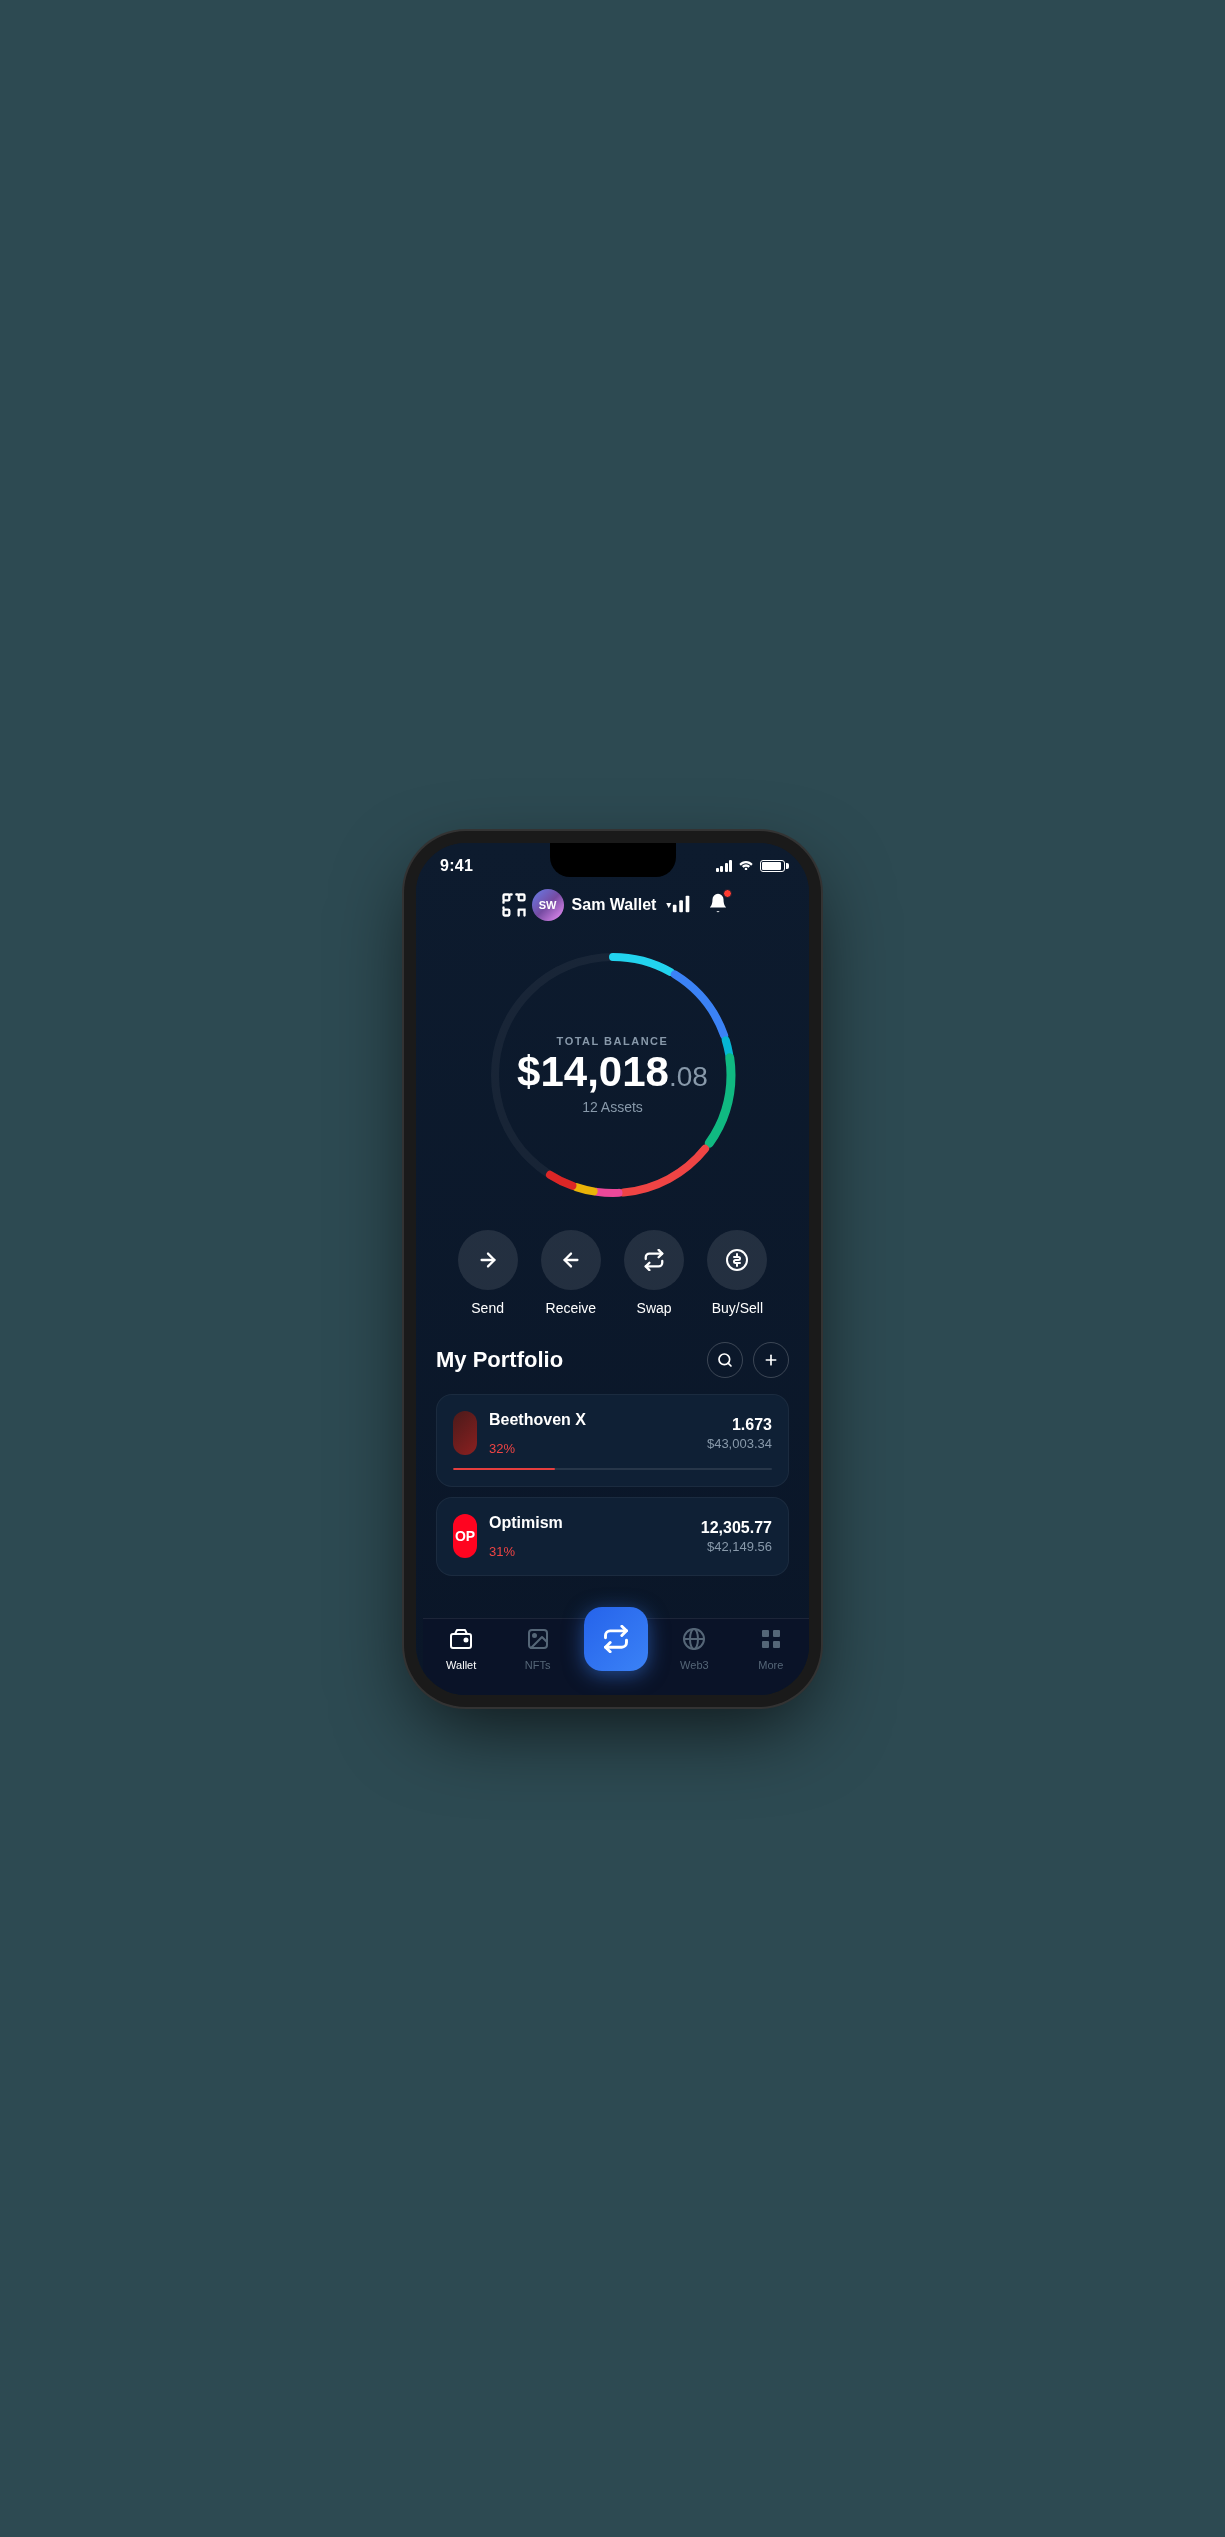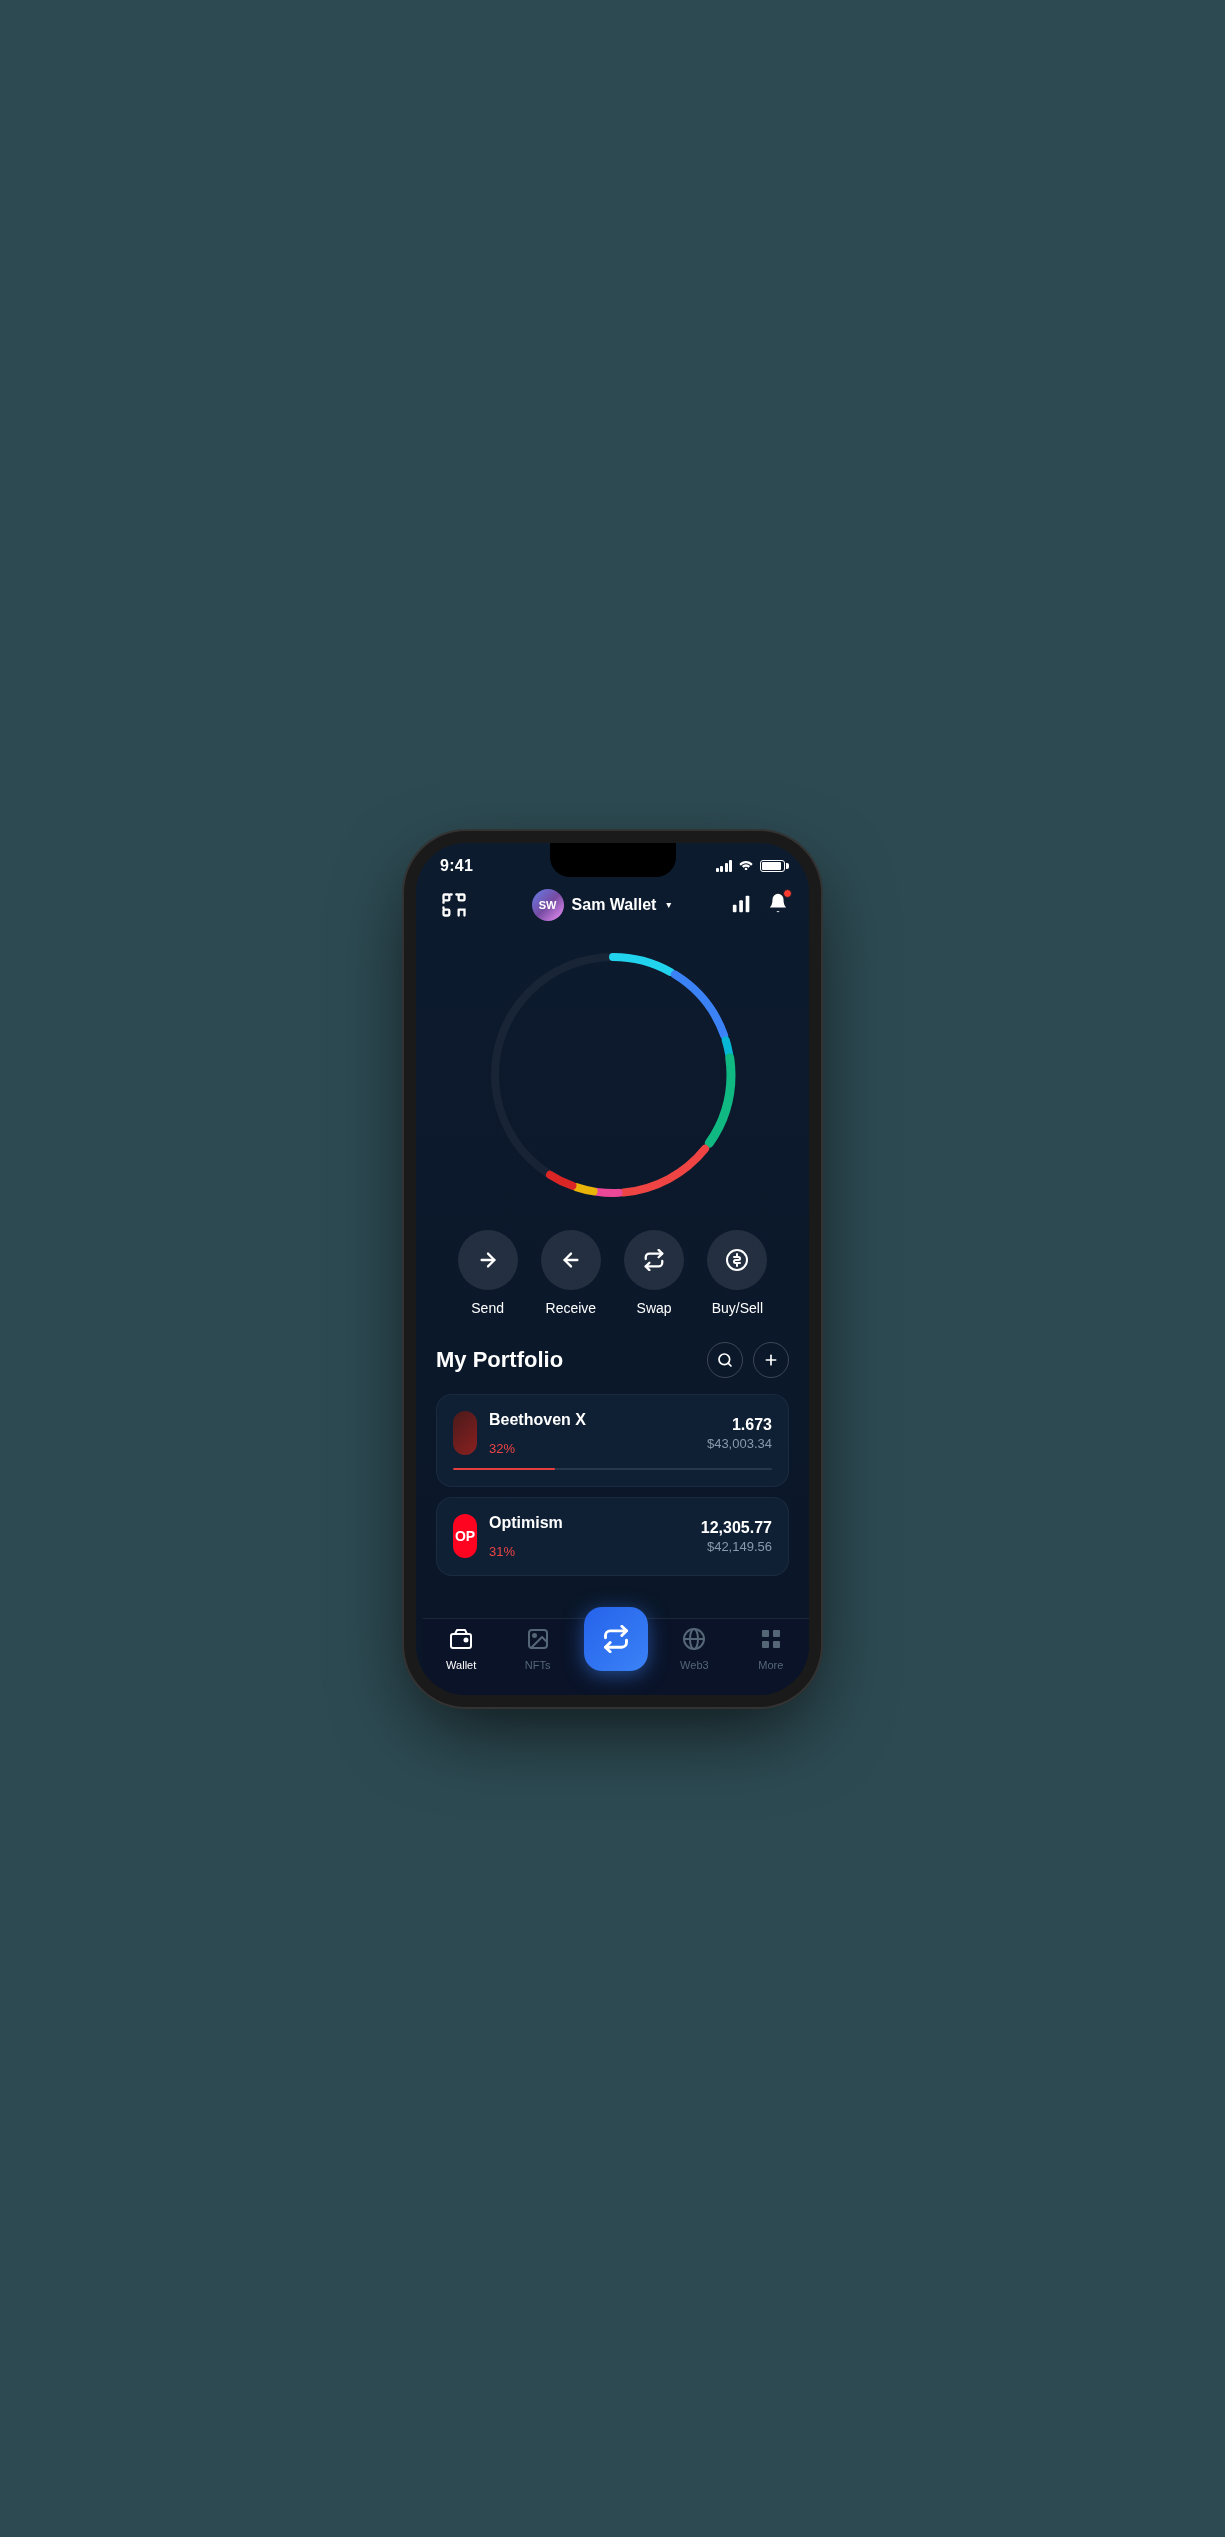--- a/index.html
+++ b/index.html
@@ -110,21 +110,21 @@
     .battery-fill {
       width: 90%;
       height: 100%;
       background: #fff;
       border-radius: 1px;
     }
 
     
     .header {
       display: flex;
-      justify-content: space-between;
+      justify-content: center;
       align-items: center;
       padding: 12px 20px;
     }
 
     .header-left {
       width: 36px;
       height: 36px;
       display: flex;
       align-items: center;
       justify-content: center;
@@ -538,20 +538,28 @@
 
           <circle cx="130" cy="130" r="118" fill="none" stroke="#ef4444" stroke-width="8" stroke-dasharray="95 681.5" stroke-dashoffset="-265" stroke-linecap="round"></circle>
 
           <circle cx="130" cy="130" r="118" fill="none" stroke="#ec4899" stroke-width="8" stroke-dasharray="22 681.5" stroke-dashoffset="-365" stroke-linecap="round"></circle>
 
           <circle cx="130" cy="130" r="118" fill="none" stroke="#eab308" stroke-width="8" stroke-dasharray="18 681.5" stroke-dashoffset="-390" stroke-linecap="round"></circle>
 
           <circle cx="130" cy="130" r="118" fill="none" stroke="#dc2626" stroke-width="8" stroke-dasharray="25 681.5" stroke-dashoffset="-412" stroke-linecap="round"></circle>
         </svg>
 
+        <div class="balance-center">
+          <div class="balance-label">TOTAL BALANCE</div>
+          <div class="balance-amount">
+            <span class="balance-main">$14,018</span>
+              <span class="balance-cents">.08</span>
+          </div>
+          <div class="balance-assets">12 Assets</div>
+        </div>
       </div>
     </div>
 
     <div class="actions-section">
       <div class="action-item">
         <div class="action-circle">
           <svg width="22" height="22" viewBox="0 0 24 24" fill="none" stroke="white" stroke-width="2.5" stroke-linecap="round" stroke-linejoin="round">
             <line x1="5" y1="12" x2="19" y2="12"></line>
             <polyline points="12 5 19 12 12 19"></polyline>
           </svg>

